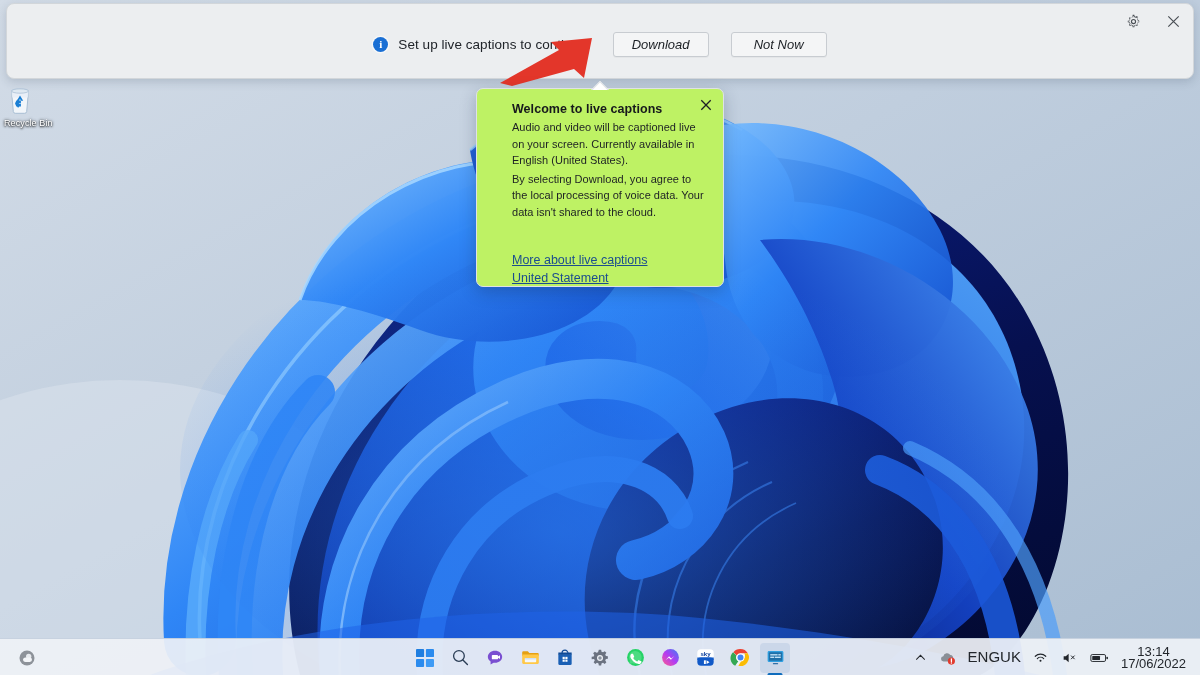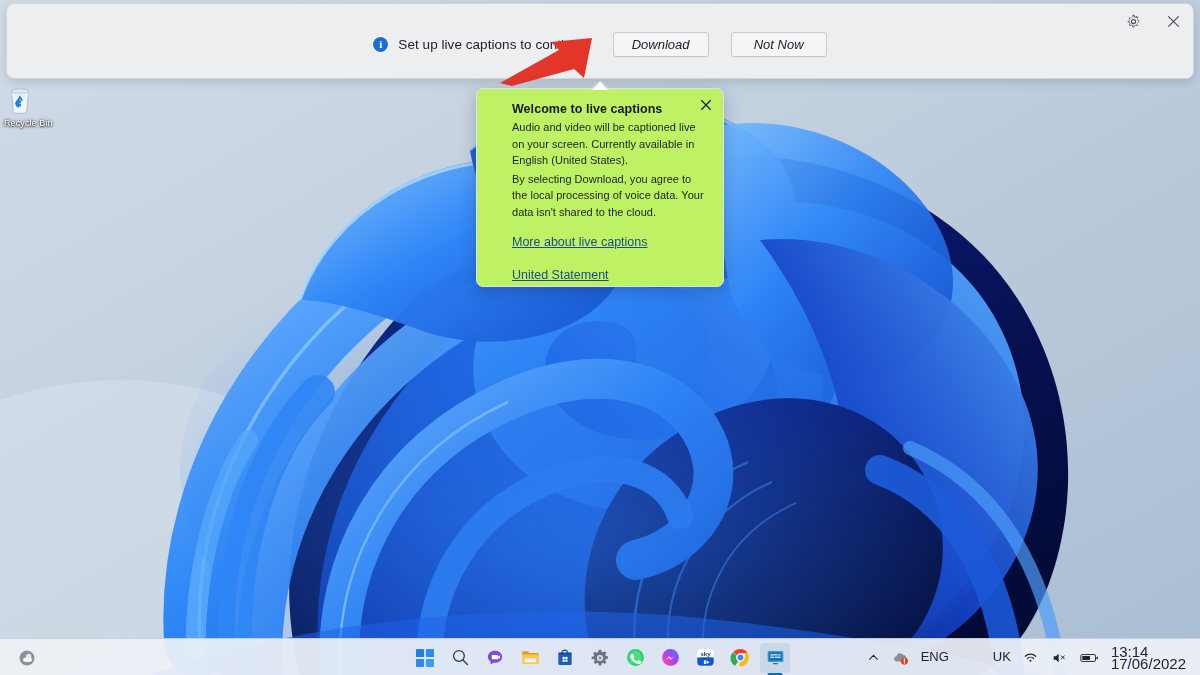--- a/index.html
+++ b/index.html
@@ -107,21 +107,21 @@
   }
   #flyout-body { padding: 13px 16px 0 12px; }
   #flyout-title {
     font-size: 12.5px; font-weight: bold; color: #17191c;
     margin-bottom: 3px; letter-spacing: .05px;
   }
   .flyout-para {
     font-size: 11px; color: #1d2024; line-height: 16.5px; letter-spacing: .02px;
   }
   #flyout-para2 { margin-top: 2px; }
-  #flyout-links { margin-top: 14px; display: flex; flex-direction: column; gap: 16px; }
+  #flyout-links { margin-top: 32px; display: flex; flex-direction: column; gap: 1px; }
   .flyout-link {
     font-size: 12.5px; color: #1b4d8e; text-decoration: underline;
     line-height: 16.5px; cursor: default; align-self: flex-start;
   }
 
   
   #taskbar {
     position: absolute; left: 0; bottom: 0; width: 1200px; height: 37px;
     background: rgba(238,241,246,0.93);
     border-top: 1px solid rgba(170,185,205,0.55);
@@ -147,26 +147,25 @@
   }
   #system-tray {
     position: absolute; right: 6px; top: 0; height: 37px;
     display: flex; align-items: center; gap: 3px;
   }
   .tray-item {
     height: 30px; display: flex; align-items: center; justify-content: center;
     padding: 0 5px; border-radius: 4px; color: #22262b; cursor: default;
   }
   #tray-lang {
-    font-size: 13px; line-height: 10.5px; text-align: center; color: #22262b;
+    font-size: 15px; line-height: 10.5px; text-align: center; color: #22262b;
     padding: 0 4px;
-    gap: 44px;
   }
   #tray-clock {
-    font-size: 15px; line-height: 12px; text-align: left; color: #22262b;
+    font-size: 13px; line-height: 12px; text-align: center; color: #22262b;
     padding: 0 8px 0 4px;
   }
 </style>
 </head>
 <body>
 
 <div id="desktop">
 
   <svg id="wall-svg" viewBox="0 0 1200 675" preserveAspectRatio="xMidYMid slice">
     <defs>

